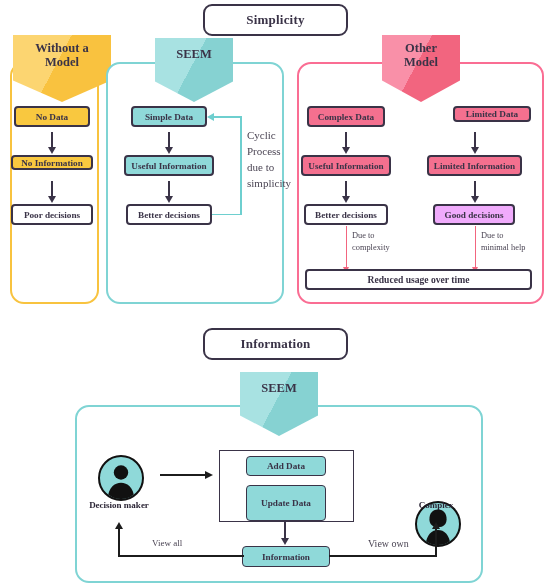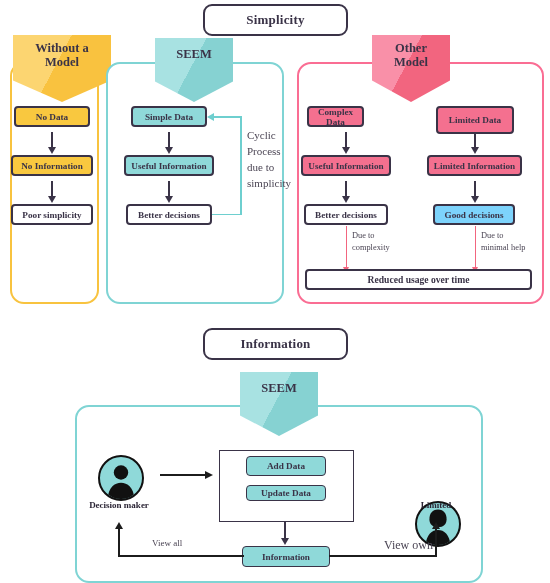--- a/index.html
+++ b/index.html
@@ -94,23 +94,23 @@
 <div class="ribbon two-line abs" style="left:13px;top:35px;width:98px;height:67px;
             background:linear-gradient(118deg,#fcd571 0%,#fcd571 44%,#f9c23f 44%,#f9c23f 100%);">
   <span>
     <span>Without a</span><br>
     <span>Model</span>
   </span>
 </div>
 
 <div class="pbox abs" style="left:14px;top:106px;width:76px;height:21px;background:#f9c83f;border-width:2px;">No Data</div>
 <div class="varrow abs" style="left:51px;top:132px;height:16px;"></div>
-<div class="pbox abs" style="left:11px;top:155px;width:82px;height:21px;background:#f9c83f;border-width:2px;">No Information</div>
+<div class="pbox abs" style="left:11px;top:155px;width:82px;height:15px;background:#f9c83f;border-width:2px;">No Information</div>
 <div class="varrow abs" style="left:51px;top:181px;height:16px;"></div>
-<div class="pbox abs" style="left:11px;top:204px;width:82px;height:21px;background:#fff;border-width:2px;">Poor simplicity</div>
+<div class="pbox abs" style="left:11px;top:204px;width:82px;height:21px;background:#fff;border-width:2px;">Poor decisions</div>
 
 <div class="panel abs" style="left:106px;top:62px;width:174px;height:238px;border-color:#7fd4d4;"></div>
 
 <div class="ribbon abs" style="left:155px;top:38px;width:78px;height:64px;
             background:linear-gradient(118deg,#a8e2e2 0%,#a8e2e2 46%,#86d2d2 46%,#86d2d2 100%);">
   <span>SEEM</span>
 </div>
 
 <div class="pbox abs" style="left:131px;top:106px;width:76px;height:21px;background:#8fd9d9;border-width:2px;">Simple Data</div>
 <div class="varrow abs" style="left:168px;top:132px;height:16px;"></div>
@@ -125,44 +125,44 @@
 
 <div class="note abs" style="left:247px;top:128px;width:40px;">
   <span>Cyclic</span><br>
   <span>Process</span><br>
   <span>due to</span><br>
   <span>simplicity</span>
 </div>
 
 <div class="panel abs" style="left:297px;top:62px;width:243px;height:238px;border-color:#fa6d93;"></div>
 
-<div class="ribbon two-line abs" style="left:372px;top:35px;width:78px;height:67px;
+<div class="ribbon two-line abs" style="left:382px;top:35px;width:78px;height:67px;
             background:linear-gradient(118deg,#f990a8 0%,#f990a8 44%,#f2657f 44%,#f2657f 100%);">
   <span>
     <span>Other</span><br>
     <span>Model</span>
   </span>
 </div>
 
-<div class="pbox abs" style="left:307px;top:106px;width:57px;height:21px;background:#f4708f;border-width:2px;">Complex Data</div>
+<div class="pbox abs" style="left:307px;top:106px;width:78px;height:21px;background:#f4708f;border-width:2px;">Complex Data</div>
 <div class="varrow abs" style="left:345px;top:132px;height:16px;"></div>
 <div class="pbox abs" style="left:301px;top:155px;width:90px;height:21px;background:#f4708f;border-width:2px;">Useful Information</div>
 <div class="varrow abs" style="left:345px;top:181px;height:16px;"></div>
 <div class="pbox abs" style="left:304px;top:204px;width:84px;height:21px;background:#fff;border-width:2px;">Better decisions</div>
 <div class="varrow-pink abs" style="left:345.5px;top:226px;height:42px;"></div>
 <div class="note-c abs" style="left:352px;top:230px;width:60px;">
   <span>Due to</span><br>
   <span>complexity</span>
 </div>
 
-<div class="pbox abs" style="left:436px;top:106px;width:78px;height:28px;background:#f4708f;border-width:2px;">Limited Data</div>
+<div class="pbox abs" style="left:453px;top:106px;width:78px;height:16px;background:#f4708f;border-width:2px;">Limited Data</div>
 <div class="varrow abs" style="left:474px;top:132px;height:16px;"></div>
 <div class="pbox abs" style="left:427px;top:155px;width:95px;height:21px;background:#f4708f;border-width:2px;">Limited Information</div>
 <div class="varrow abs" style="left:474px;top:181px;height:16px;"></div>
-<div class="pbox abs" style="left:433px;top:204px;width:82px;height:21px;background:#7dd3fc;border-width:2px;">Good decisions</div>
+<div class="pbox abs" style="left:433px;top:204px;width:82px;height:21px;background:#f0abfc;border-width:2px;">Good decisions</div>
 <div class="varrow-pink abs" style="left:474.5px;top:226px;height:42px;"></div>
 <div class="note-c abs" style="left:481px;top:230px;width:66px;">
   <span>Due to</span><br>
   <span>minimal help</span>
 </div>
 
 <div class="pbox abs" style="left:305px;top:269px;width:227px;height:21px;background:#fff;border-width:2px;font-size:9.6px;">Reduced usage over time</div>
 
 <div class="title-pill abs" style="left:203px;top:328px;width:141px;height:28px;">Information</div>
 
@@ -180,31 +180,31 @@
   </svg>
 </div>
 <div class="av-label abs" style="left:79px;top:500px;width:80px;">Decision maker</div>
 
 <div class="avatar abs" style="left:415px;top:455px;width:42px;height:42px;">
   <svg viewBox="0 0 42 42" width="42" height="42">
     <path d="M21 6.5 C27 6.5 29.6 11 29.6 16.2 C29.6 21 26.5 24.2 21 24.2 C15.5 24.2 12.4 21 12.4 16.2 C12.4 11 15 6.5 21 6.5 Z" fill="#111"></path>
     <path d="M8.5 42 C9.5 31.5 15 27 21 27 C27 27 32.5 31.5 33.5 42 Z" fill="#111"></path>
   </svg>
 </div>
-<div class="av-label abs" style="left:398px;top:500px;width:76px;">Limited</div>
+<div class="av-label abs" style="left:398px;top:500px;width:76px;">Complex</div>
 
 <div class="harrow abs" style="left:160px;top:474px;width:46px;"></div>
 
 <div class="abs" style="left:219px;top:450px;width:133px;height:70px;border:1.8px solid #3a3347;background:#fff;"></div>
 <div class="pbox abs" style="left:246px;top:456px;width:80px;height:20px;background:#8fd9d9;border-width:1.8px;">Add Data</div>
-<div class="pbox abs" style="left:246px;top:485px;width:80px;height:16px;background:#8fd9d9;border-width:1.8px;">Update Data</div>
+<div class="pbox abs" style="left:246px;top:485px;width:80px;height:36px;background:#8fd9d9;border-width:1.8px;">Update Data</div>
 
 <div class="varrow abs" style="left:284px;top:521px;height:18px;"></div>
 
 <div class="pbox abs" style="left:242px;top:546px;width:88px;height:21px;background:#8fd9d9;border-width:1.8px;">Information</div>
 
 <div class="hline abs" style="left:118px;top:555px;width:126px;"></div>
 <div class="uparrow abs" style="left:118px;top:528px;height:28px;"></div>
 <div class="note abs" style="left:152px;top:537px;width:60px;font-size:9px;">View all</div>
 
 <div class="hline abs" style="left:329px;top:555px;width:108px;"></div>
 <div class="uparrow abs" style="left:435px;top:528px;height:28px;"></div>
-<div class="note abs" style="left:368px;top:537px;width:60px;font-size:12px;margin-left:16px;">View own</div>
+<div class="note abs" style="left:368px;top:537px;width:60px;font-size:10px;">View own</div>
 
 </body></html>

